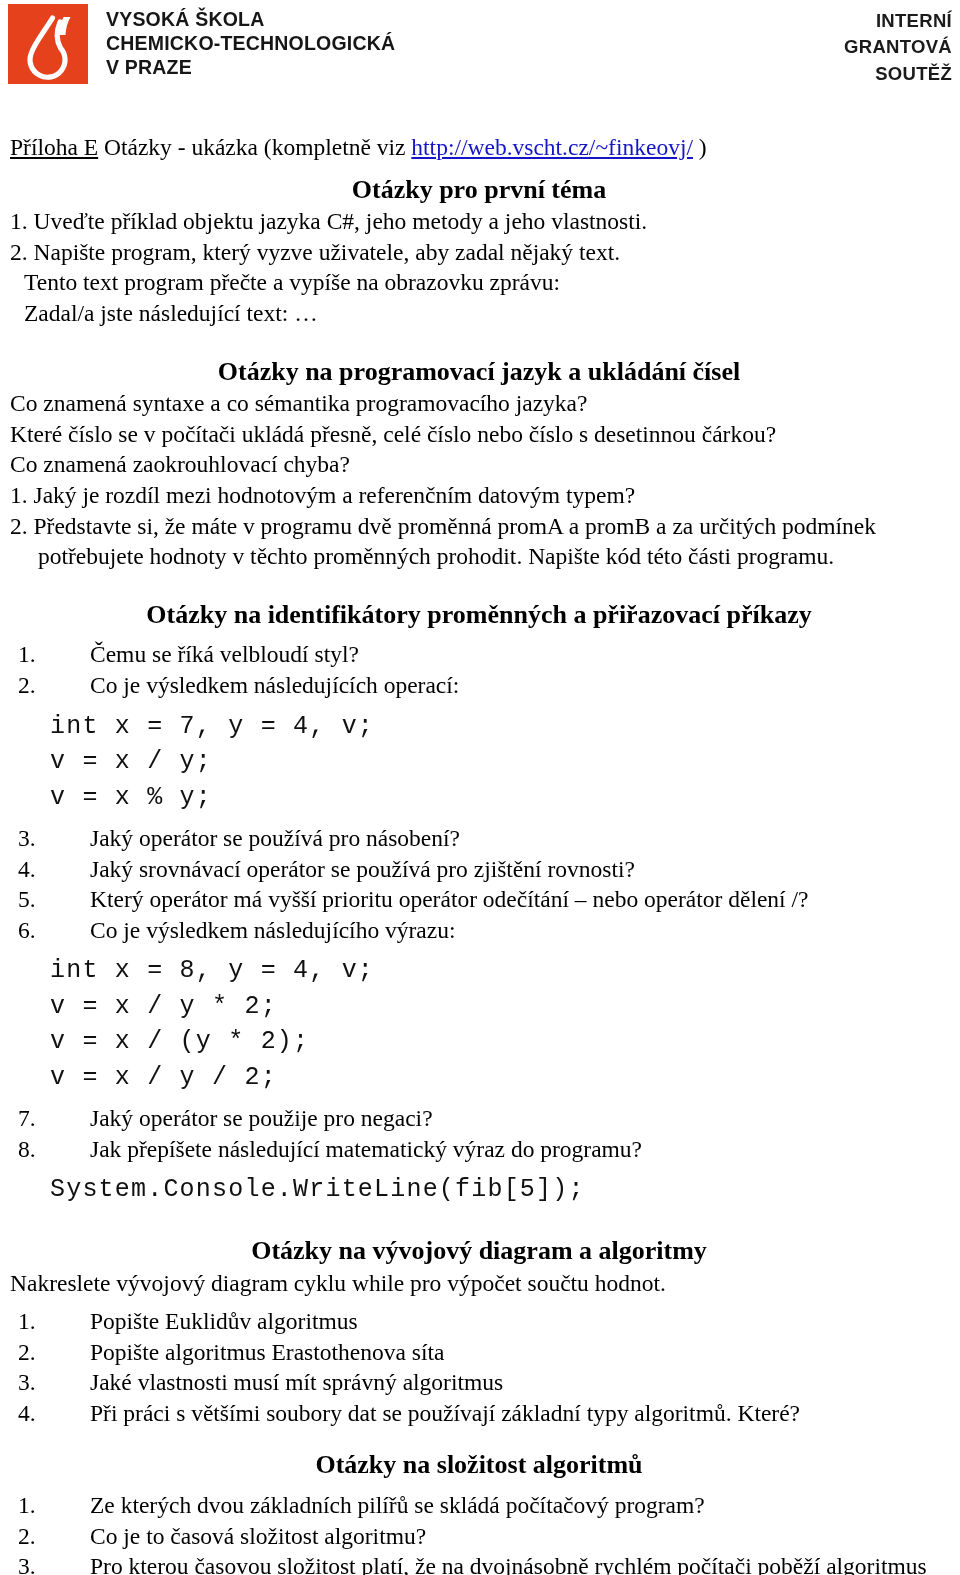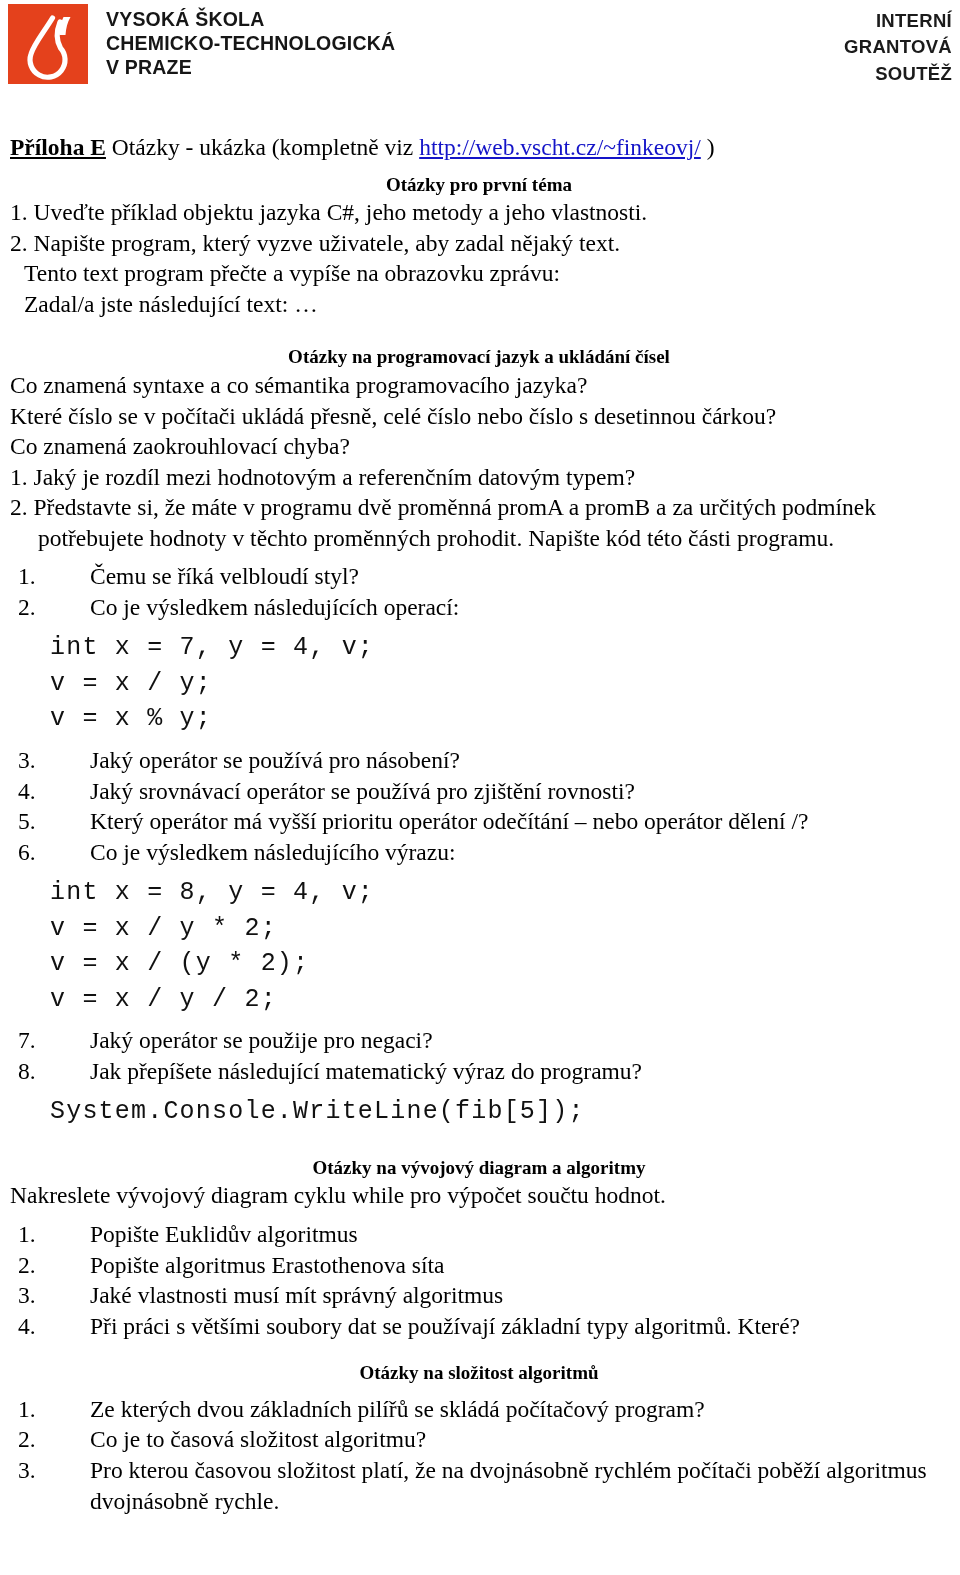--- a/index.html
+++ b/index.html
@@ -75,29 +75,29 @@
     padding: 0 12px 0 10px;
     font-size: 23.5px;
     line-height: 1.30;
   }
   .doc-title {
     margin: 36px 0 10px 0;
     font-size: 23.5px;
     line-height: 1.30;
     white-space: nowrap;
   }
-  .u { text-decoration: underline; font-weight: bold; }
+  .u { text-decoration: underline; }
   .link {
     color: #1414c8;
     text-decoration: underline;
   }
 
   h2.section-head {
     margin: 0;
-    font-size: 19px;
+    font-size: 26px;
     font-weight: bold;
     text-align: center;
     line-height: 1.30;
   }
   h2.section-head.sp-top { margin-top: 26px; }
 
   p.line {
     margin: 0;
     font-size: 23.5px;
     line-height: 1.30;
@@ -196,20 +196,21 @@
     <h2 class="section-head sp-top">Otázky na programovací jazyk a ukládání čísel</h2>
     <p class="line">Co znamená syntaxe a co sémantika programovacího jazyka?</p>
     <p class="line">Které číslo se v počítači ukládá přesně, celé číslo nebo číslo s desetinnou čárkou?</p>
     <p class="line">Co znamená zaokrouhlovací chyba?</p>
 
     <ul class="list-tight">
       <li><span class="num">1.</span> <span>Jaký je rozdíl mezi hodnotovým a referenčním datovým typem?</span></li>
       <li><span class="num">2.</span> <span>Představte si, že máte v programu dvě proměnná promA a promB a za určitých podmínek potřebujete hodnoty v těchto proměnných prohodit. Napište kód této části programu.</span></li>
     </ul>
 
+    <h2 class="section-head sp-top">Otázky na identifikátory proměnných a přiřazovací příkazy</h2>
     <ul class="list-hang">
       <li><span class="num">1.</span><span>Čemu se říká velbloudí styl?</span></li>
       <li><span class="num">2.</span><span>Co je výsledkem následujících operací:</span></li>
     </ul>
     <pre class="code">int x = 7, y = 4, v;
 v = x / y;
 v = x % y;</pre>
     <ul class="list-hang">
       <li><span class="num">3.</span><span>Jaký operátor se používá pro násobení?</span></li>
       <li><span class="num">4.</span><span>Jaký srovnávací operátor se používá pro zjištění rovnosti?</span></li>

